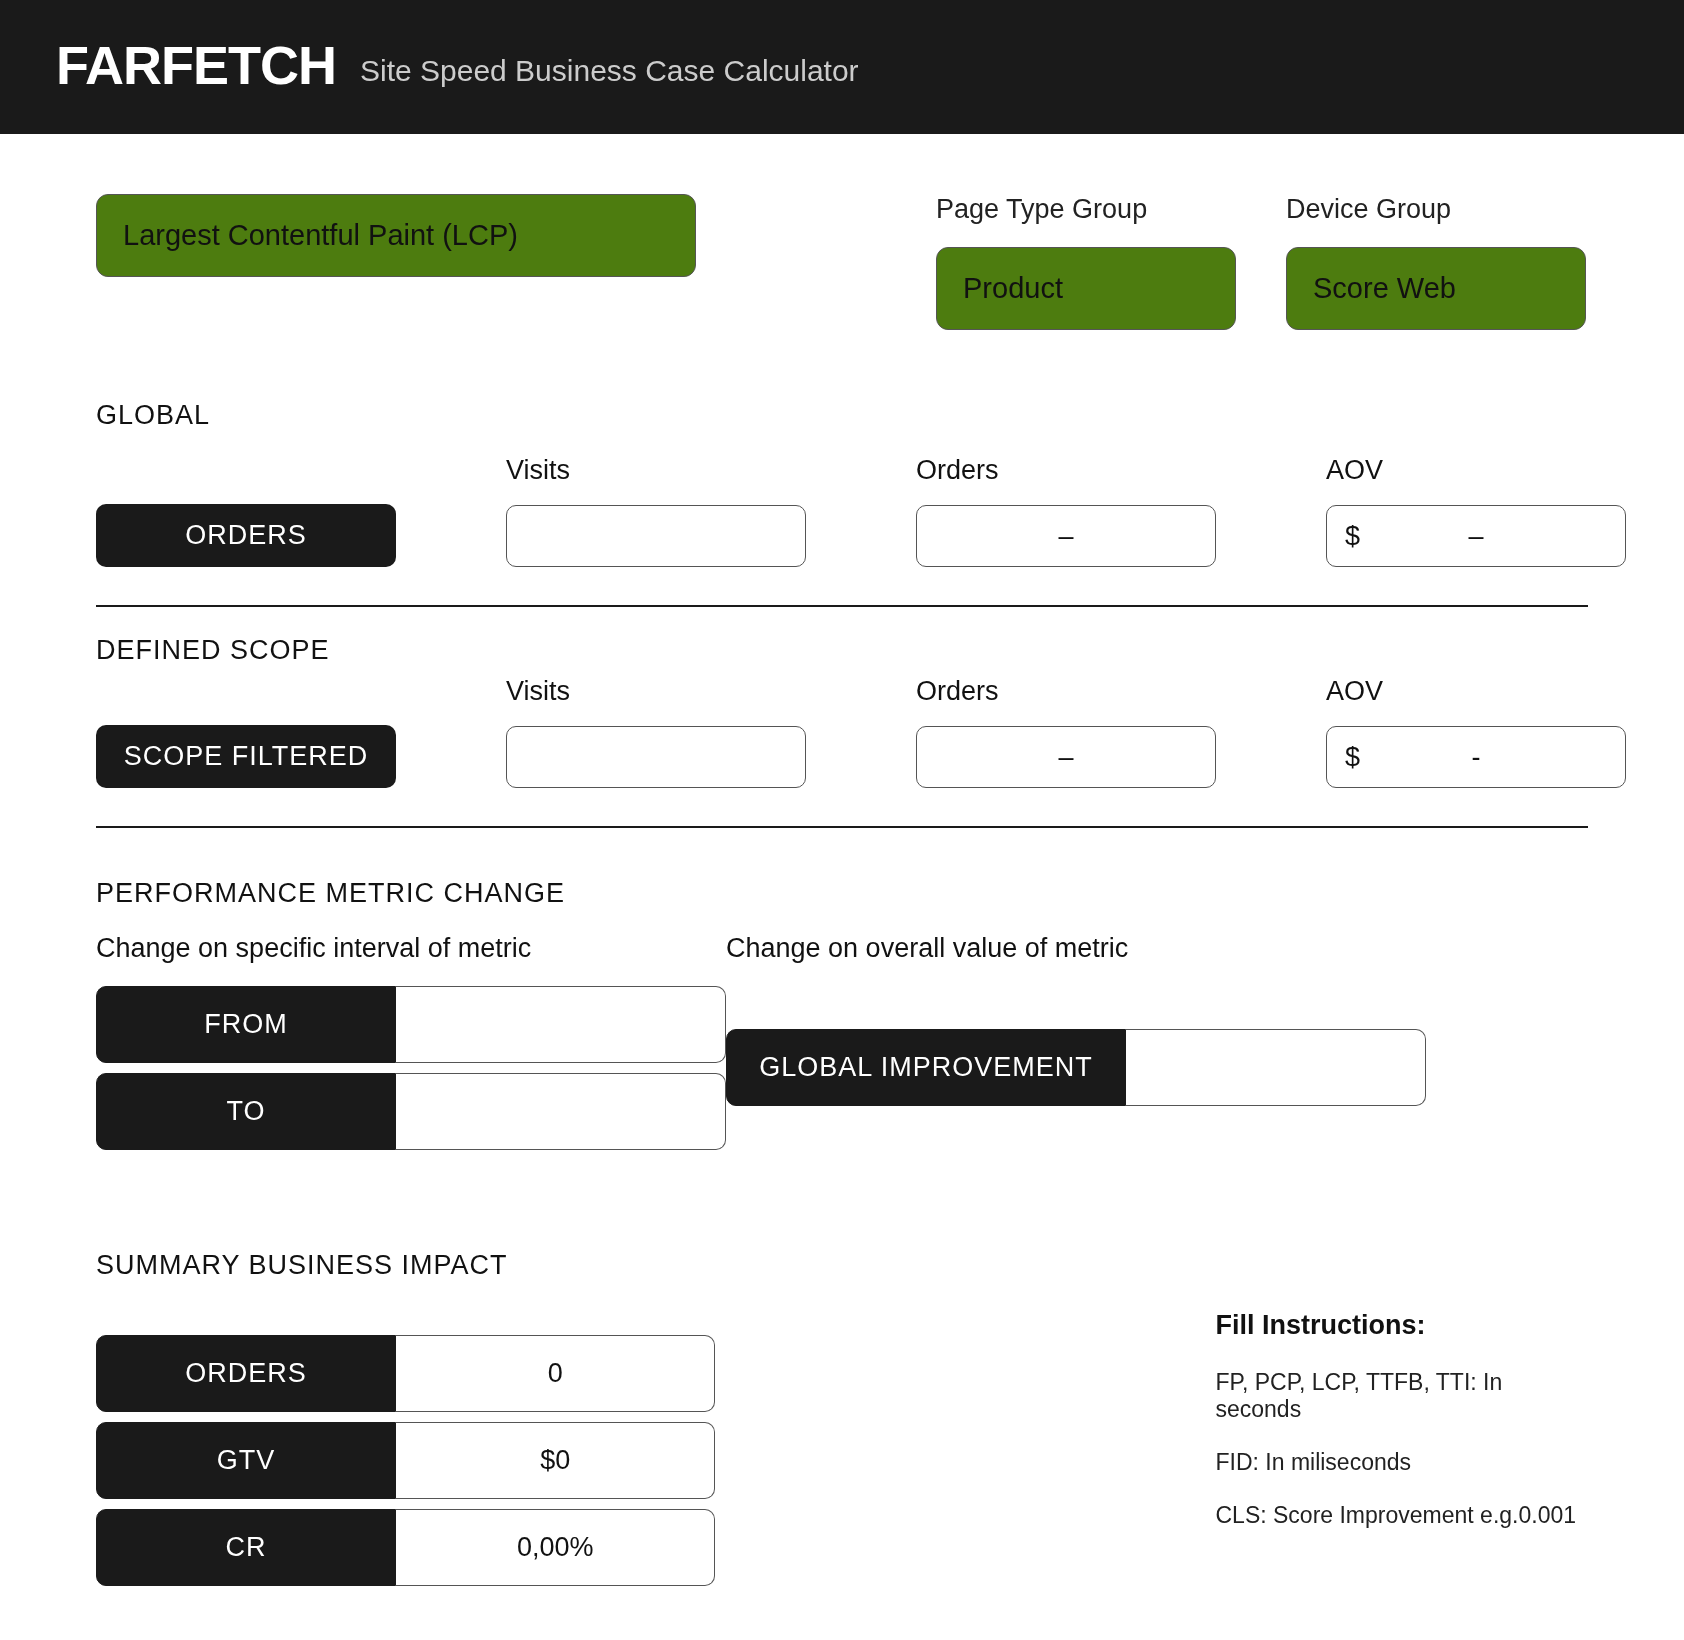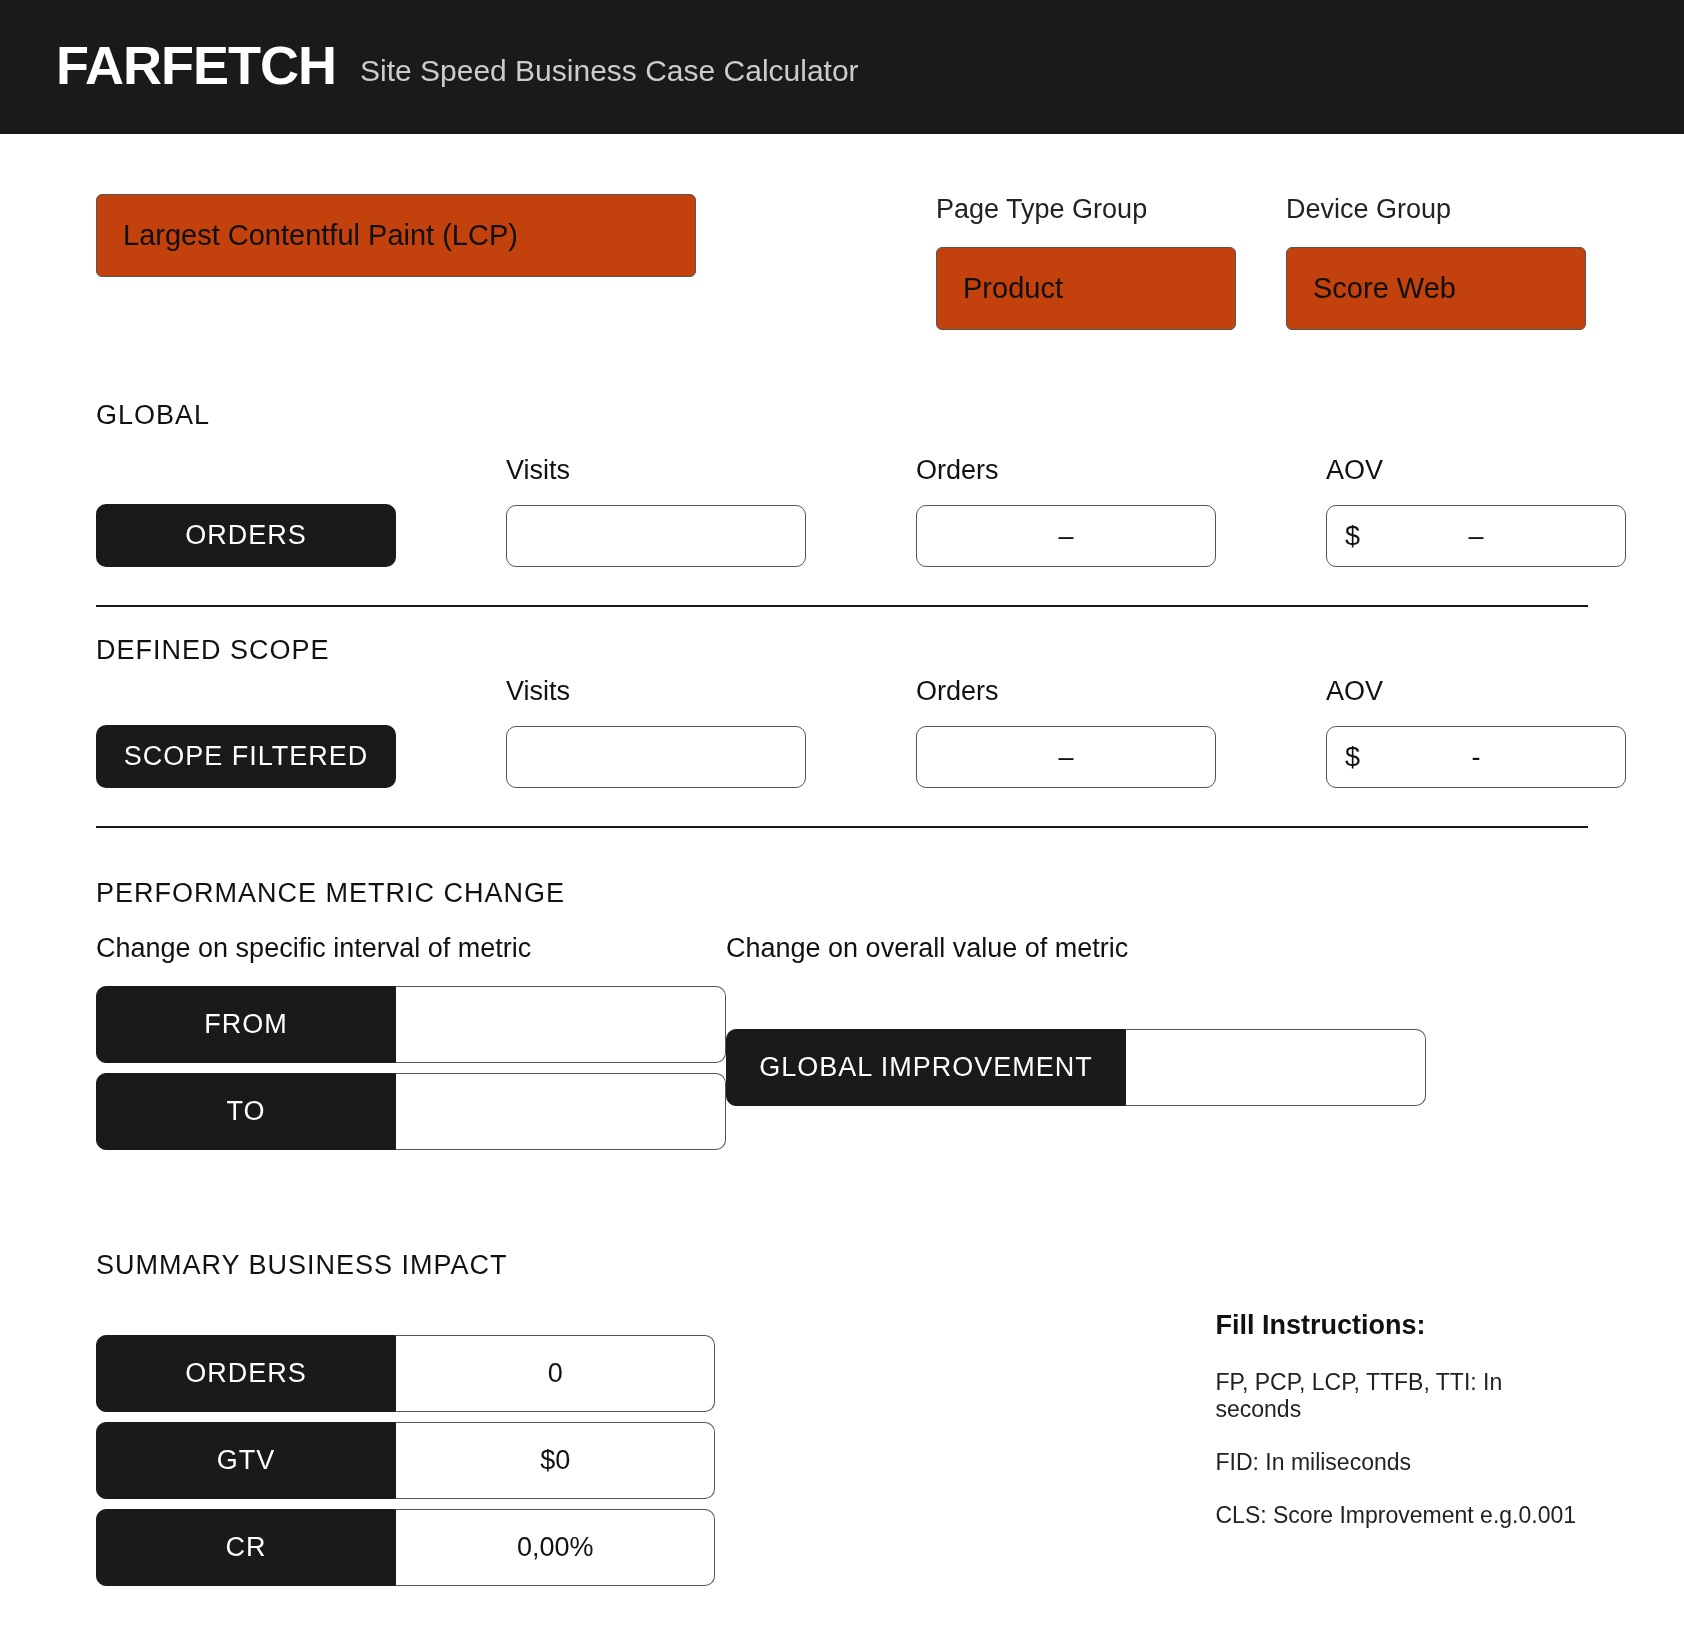--- a/index.html
+++ b/index.html
@@ -41,25 +41,25 @@
   .filter-group.fg1 { width: 600px; margin-right: 240px; }
   .filter-group.fg2 { width: 300px; margin-right: 50px; }
   .filter-group.fg3 { width: 300px; }
   .filter-label {
     font-size: 27px;
     color: #222;
     margin-bottom: 22px;
   }
   .select-box {
     border: 1.5px solid #555;
-    border-radius: 6px;
+    border-radius: 12px;
     padding: 24px 26px;
     font-size: 29px;
     color: #111;
-    background: #c2410c;
+    background: #4d7c0f;
     cursor: pointer;
   }
 
   .section-title {
     font-size: 27px;
     letter-spacing: 1px;
     margin-bottom: 24px;
     color: #111;
   }
 

